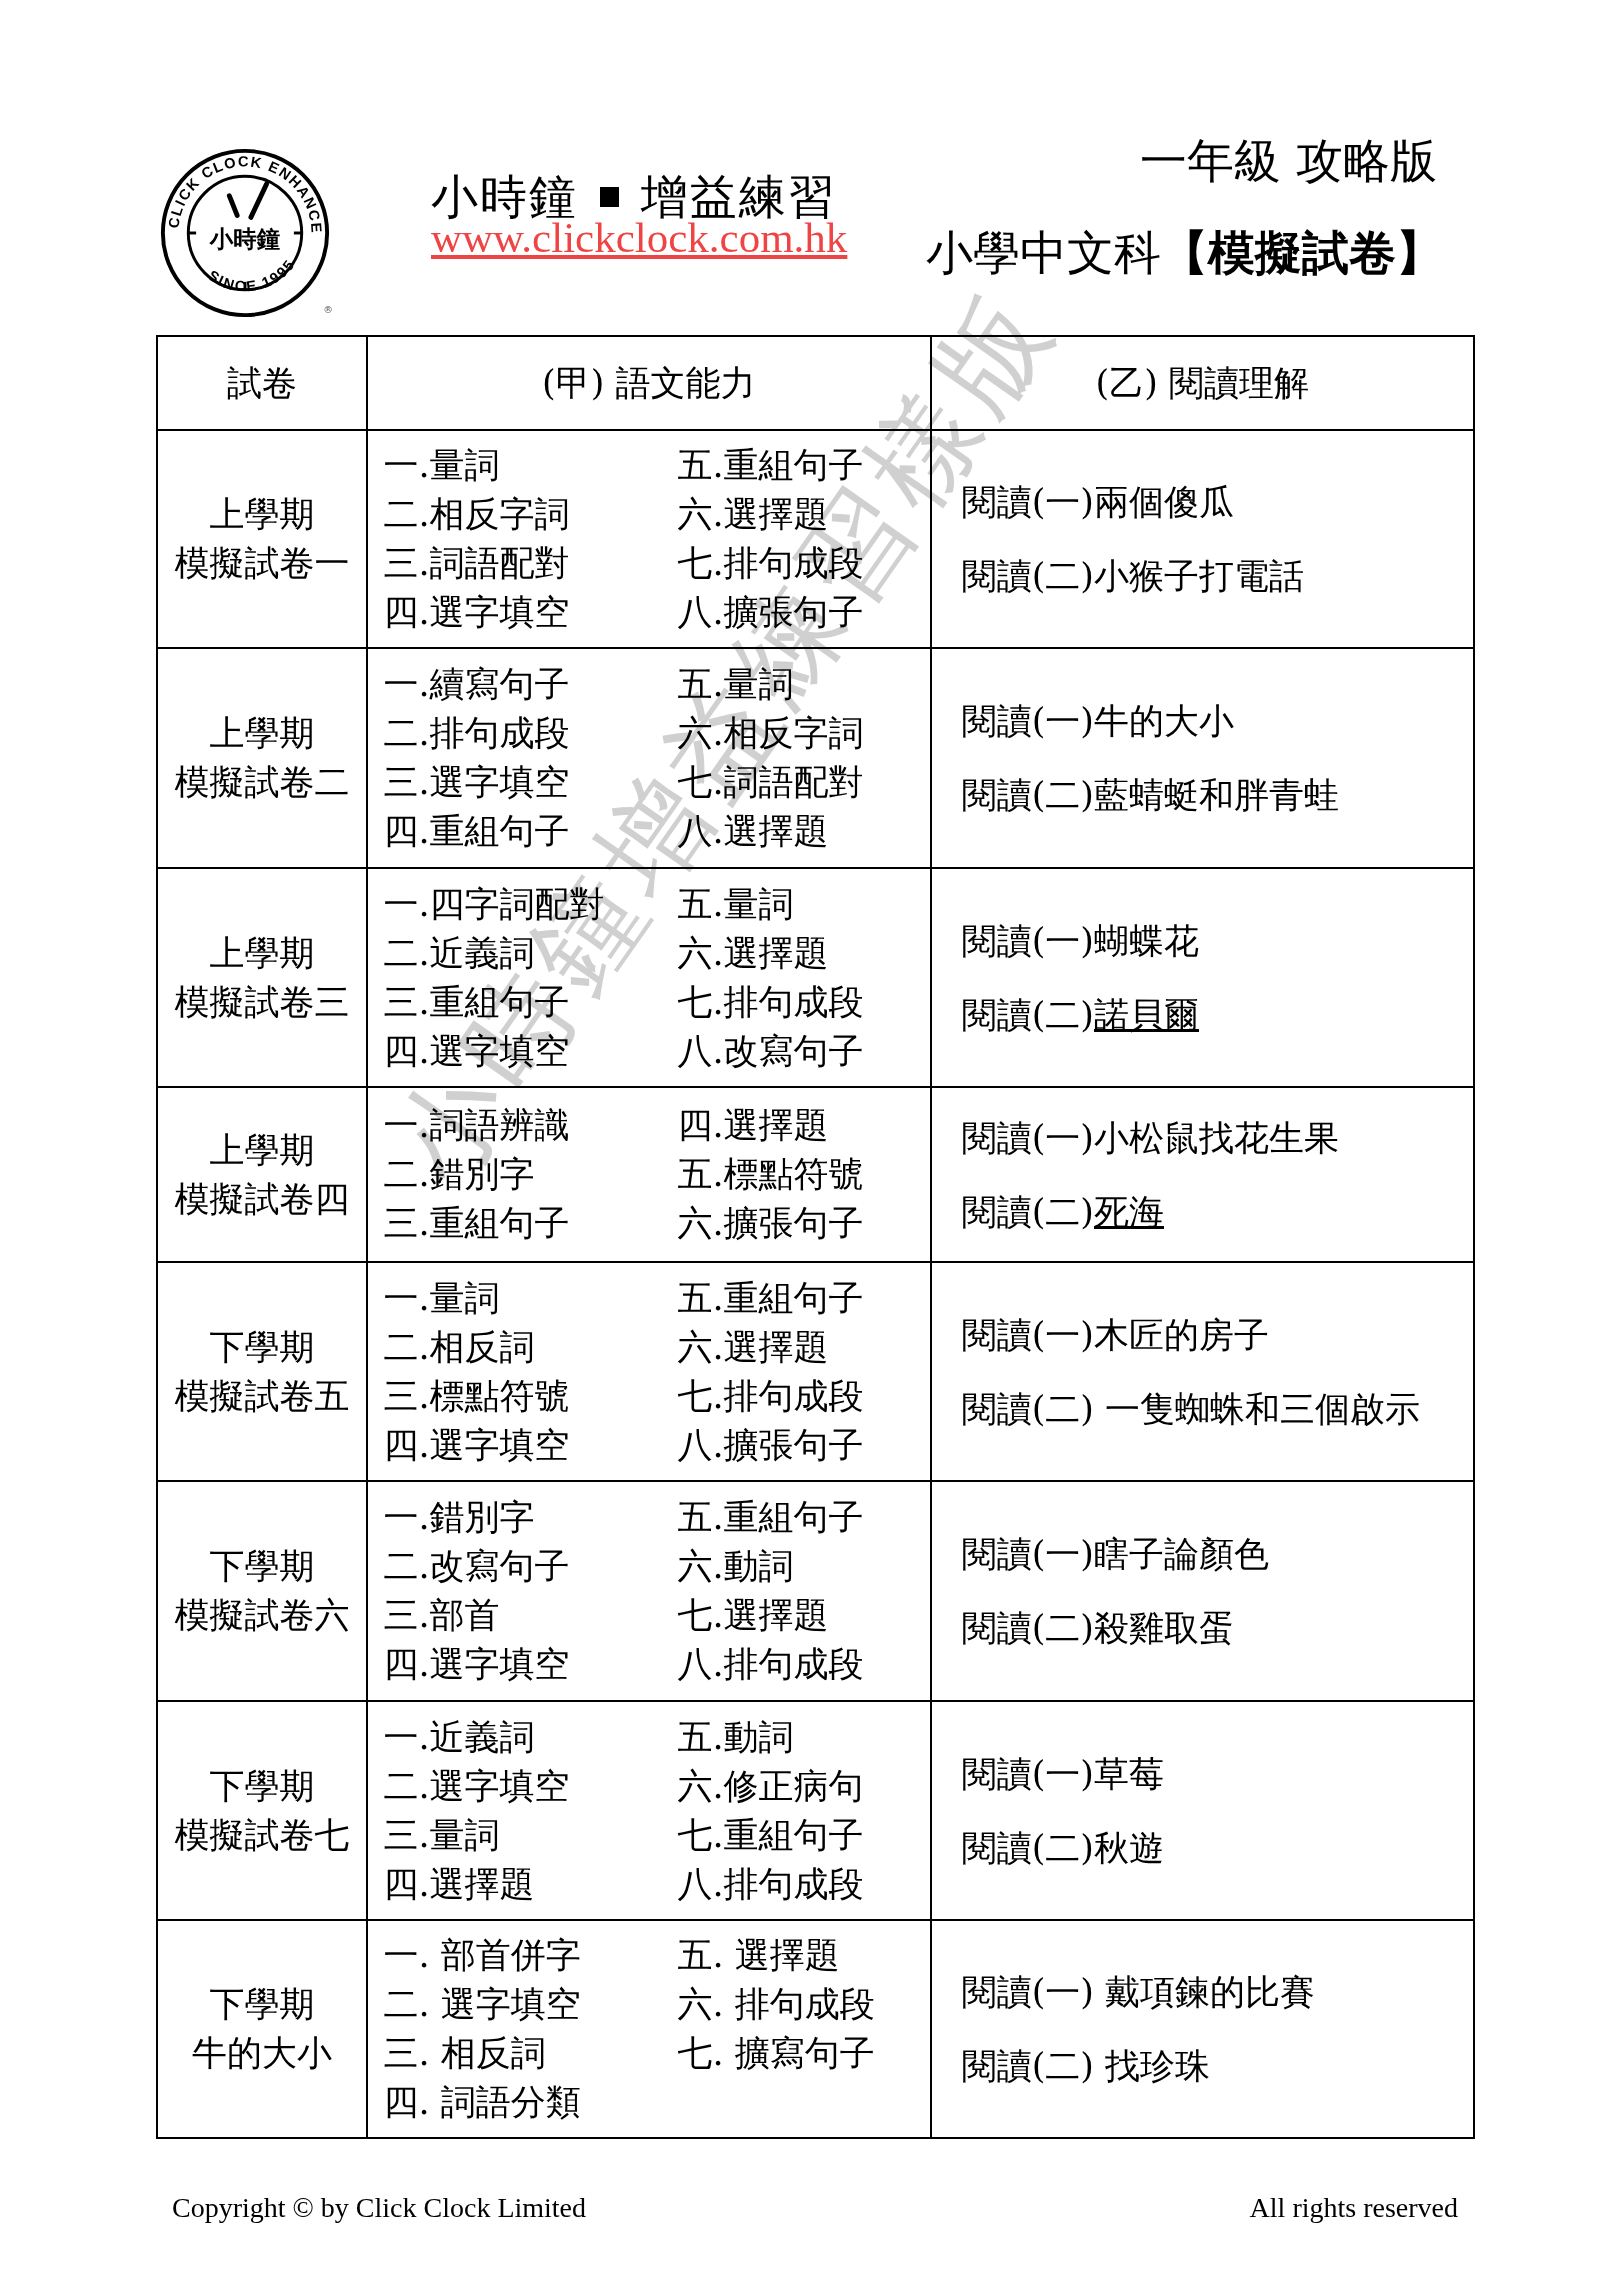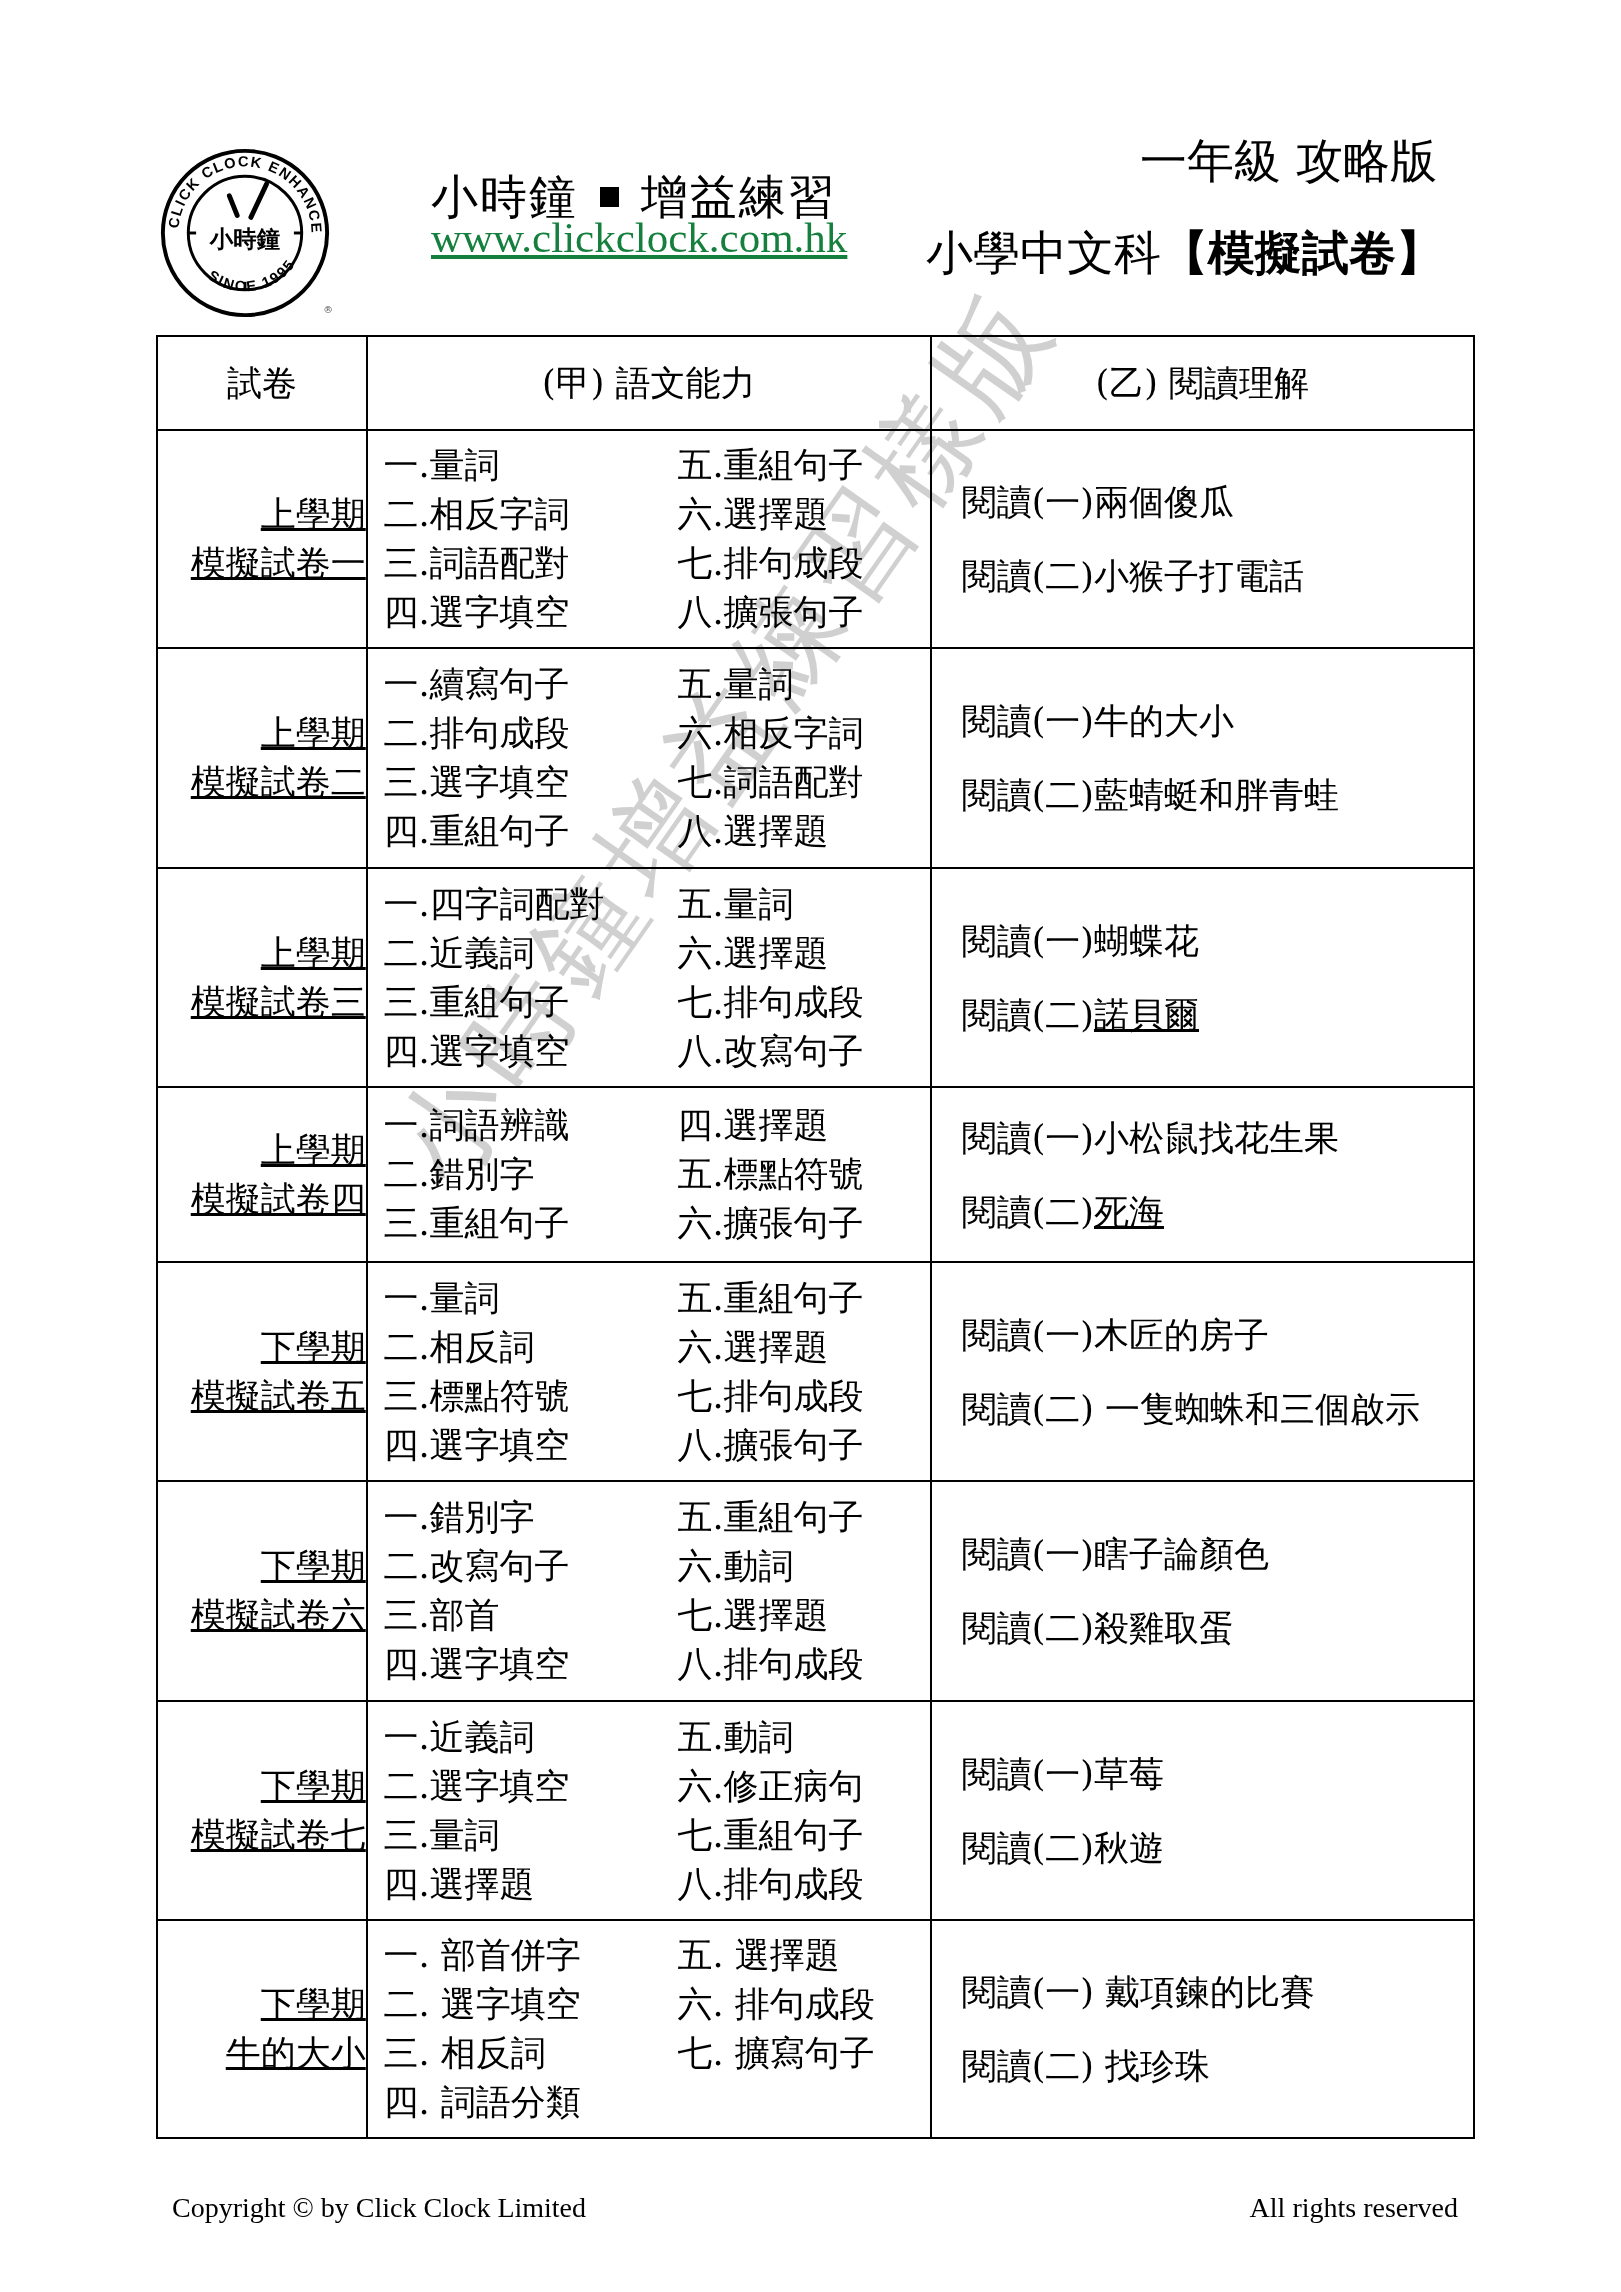--- a/index.html
+++ b/index.html
@@ -1,29 +1,29 @@
 <!DOCTYPE html>
 <html><head>
 <meta charset="utf-8">
 <style>
   html, body { margin:0; padding:0; background:#ffffff; }
   body { width:1621px; height:2293px; position:relative; overflow:hidden;
          font-family:"DejaVu Serif","Liberation Serif",serif; color:#000; }
   .logo { position:absolute; left:157px; top:145px; width:176px; height:176px; }
   .brand { position:absolute; left:431px; top:147px; font-size:47px; letter-spacing:2px; white-space:nowrap; line-height:59px;margin-top:20px; }
   .brand .sq { display:inline-block; width:19.6px; height:19.6px; background:#000; margin:0 21.6px; vertical-align:middle; position:relative; top:-3.9px; }
-  .url { position:absolute; left:431px; top:212px; font-family:"Liberation Serif",serif; font-size:43px; color:#15803d; text-decoration:underline; line-height:51px; }
+  .url { position:absolute; left:431px; top:212px; font-family:"Liberation Serif",serif; font-size:43px; color:#ef4444; text-decoration:underline; line-height:51px; }
   .grade { position:absolute; right:184px; top:131px; font-size:47px; white-space:nowrap; line-height:59px; }
   .subject { position:absolute; right:178px; top:223px; font-size:47px; white-space:nowrap; line-height:59px; }
   .subject .br { font-weight:bold; }
   table.papers { position:absolute; left:156px; top:335px; width:1319px; border-collapse:collapse; font-size:35px; }
   table.papers td, table.papers th { border:2px solid #000; padding:0; vertical-align:middle; font-weight:normal; }
   table.papers tr.head th { height:92px; text-align:center; }
   col.c1 { width:212px; } col.c2 { width:564px; } col.c3 { width:544px; }
-  .paper-cell { text-align:right; line-height:49px;text-decoration:underline; }
+  .paper-cell { text-align:center; line-height:49px; }
   .skills { display:grid; grid-template-columns:294px 245px; padding-left:15.7px; line-height:49px; white-space:nowrap; }
   .reading { padding-left:30px; white-space:nowrap; line-height:74px; }
   .reading .u { text-decoration:underline; }
   .footer-left { position:absolute; left:172px; top:2192px; font-family:"Liberation Serif",serif; font-size:28px; }
   .footer-right { position:absolute; right:163px; top:2192px; font-family:"Liberation Serif",serif; font-size:28px;margin-left:32px; }
   .watermark { position:absolute; left:421px; top:1098px; font-size:108px; color:rgba(120,120,120,0.35);
                transform:rotate(-55deg); transform-origin:left center; white-space:nowrap; letter-spacing:9.8px; pointer-events:none; }
 </style>
 </head>
 <body>

